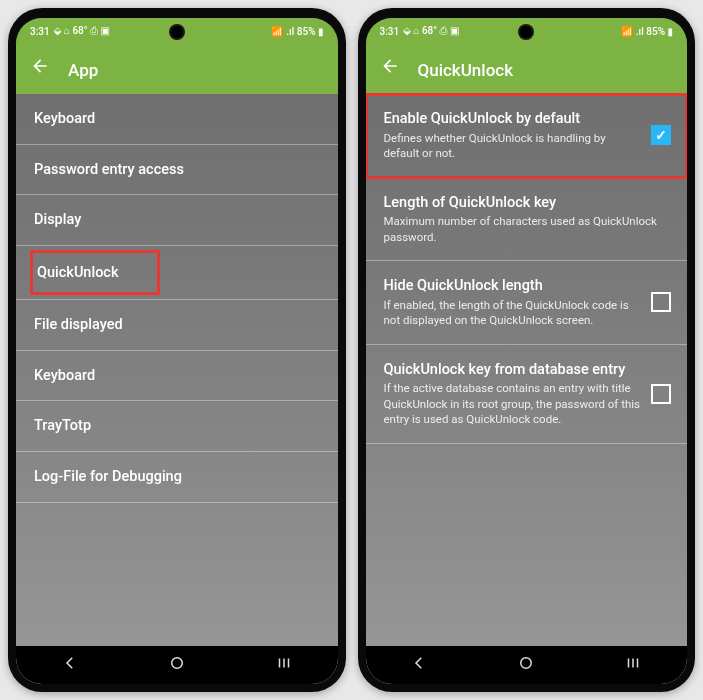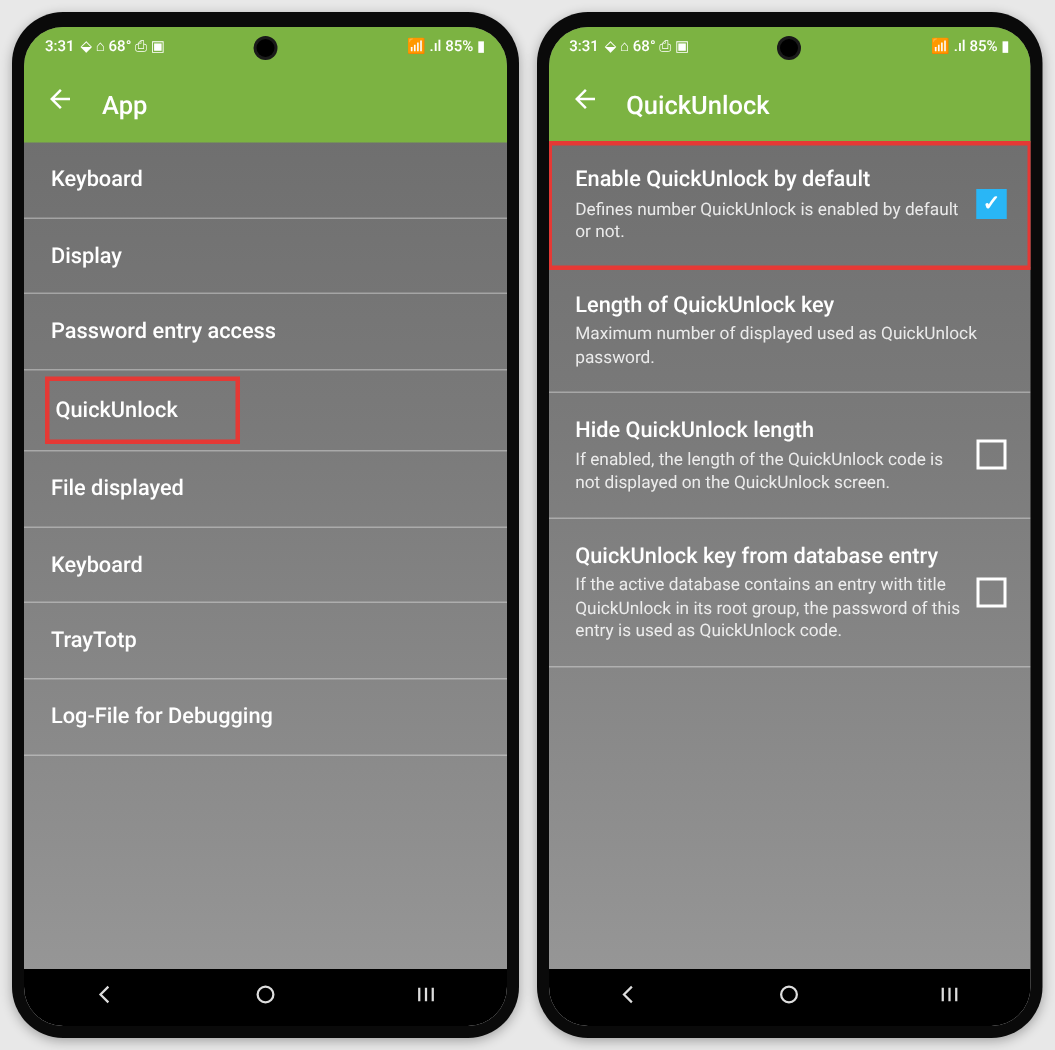--- a/index.html
+++ b/index.html
@@ -143,26 +143,26 @@
       <span>App</span>
     </div>
     <div class="list">
       <div class="row">
         <div class="row-text">
             <div class="row-title">Keyboard</div>
           </div>
       </div>
       <div class="row">
         <div class="row-text">
+            <div class="row-title">Password entry access</div>
+          </div>
+      </div>
+      <div class="row">
+        <div class="row-text">
             <div class="row-title">Display</div>
-          </div>
-      </div>
-      <div class="row">
-        <div class="row-text">
-            <div class="row-title">Password entry access</div>
           </div>
       </div>
       <div class="row ql-row">
         <div class="ql-box">
           <div class="row-title">QuickUnlock</div>
         </div>
       </div>
       <div class="row">
         <div class="row-text">
             <div class="row-title">File displayed</div>
@@ -216,28 +216,28 @@
         <svg viewBox="0 0 24 24">
             <path d="M20 11H7.8l5.6-5.6L12 4l-8 8 8 8 1.4-1.4L7.8 13H20z"></path>
           </svg>
       </span>
       <span>QuickUnlock</span>
     </div>
     <div class="list">
       <div class="row highlight">
         <div class="row-text">
           <div class="row-title">Enable QuickUnlock by default</div>
-          <div class="row-sub">Defines number QuickUnlock is enabled by default or not.</div>
+          <div class="row-sub">Defines whether QuickUnlock is handling by default or not.</div>
         </div>
         <div class="checkbox checked"></div>
       </div>
       <div class="row">
         <div class="row-text">
           <div class="row-title">Length of QuickUnlock key</div>
-          <div class="row-sub">Maximum number of displayed used as QuickUnlock password.</div>
+          <div class="row-sub">Maximum number of characters used as QuickUnlock password.</div>
         </div>
       </div>
       <div class="row">
         <div class="row-text">
           <div class="row-title">Hide QuickUnlock length</div>
           <div class="row-sub">If enabled, the length of the QuickUnlock code is not displayed on the QuickUnlock screen.</div>
         </div>
         <div class="checkbox"></div>
       </div>
       <div class="row">

